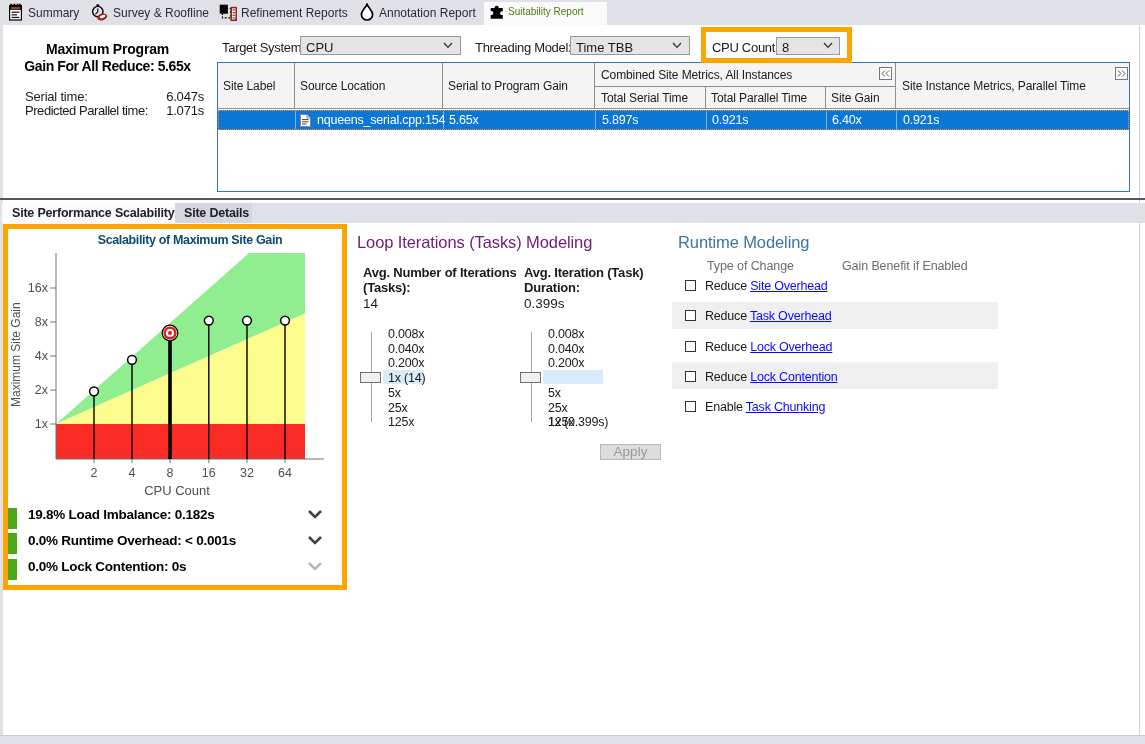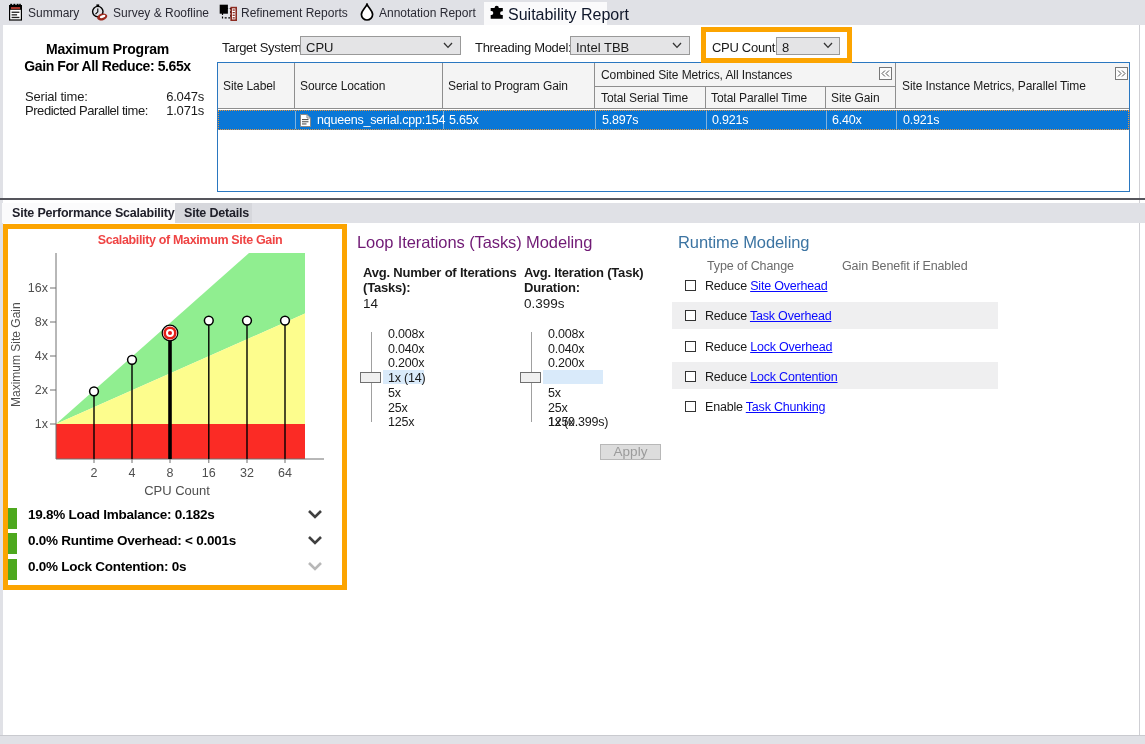--- a/index.html
+++ b/index.html
@@ -47,21 +47,21 @@
   <path d="M7 1.2 C8.5 5,12.6 7.8,12.6 11.4 A5.6 5.6 0 0 1 1.4 11.4 C1.4 7.8,5.5 5,7 1.2 Z" fill="#fff" stroke="#000" stroke-width="1.7"></path>
 </svg>
 <svg class="abs" style="left:490px;top:5px;" width="14" height="15" viewBox="0 0 14 15">
   <path d="M4.6 2.8 A2.1 2.1 0 0 1 8.8 2.8 L8.8 2.9 L12.8 2.9 L12.8 6.3 L12.0 6.3 A1.9 1.9 0 0 0 12.0 10.1 L12.8 10.1 L12.8 13.8 L0.7 13.8 L0.7 9.9 L1.4 9.9 A1.9 1.9 0 0 0 1.4 6.1 L0.7 6.1 L0.7 2.9 L4.6 2.9 Z" fill="#000"></path>
 </svg>
 
 <div class="abs txt" style="left:28px;top:6px;font-size:12px;color:#2a2a34;">Summary</div>
 <div class="abs txt" style="left:113px;top:6px;font-size:12px;color:#2a2a34;">Survey &amp; Roofline</div>
 <div class="abs txt" style="left:241px;top:6px;font-size:12px;color:#2a2a34;">Refinement Reports</div>
 <div class="abs txt" style="left:379px;top:6px;font-size:12px;color:#2a2a34;">Annotation Report</div>
-<div class="abs txt" style="left:508px;top:6px;font-size:16px;color:#0f172a;text-align:right;">Suitability Report</div>
+<div class="abs txt" style="left:508px;top:6px;font-size:10px;color:#4d7c0f;text-align:right;">Suitability Report</div>
 
 <div class="abs" style="left:0;top:25px;width:3px;height:711px;background:#e0e1e6;"></div>
 <div class="abs" style="left:1139px;top:25px;width:1px;height:711px;background:#cfcfd4;"></div>
 <div class="abs" style="left:1140px;top:25px;width:5px;height:711px;background:#fff;"></div>
 <div class="abs" style="left:0;top:735px;width:1145px;height:9px;background:#e0e1e6;border-top:1px solid #c9cacf;box-sizing:border-box;"></div>
 
 <div class="abs txt" style="left:0px;top:41px;width:215px;text-align:center;font-size:14px;font-weight:bold;color:#000;letter-spacing:-0.2px;">Maximum Program</div>
 <div class="abs txt" style="left:0px;top:58px;width:215px;text-align:center;font-size:14px;font-weight:bold;color:#000;letter-spacing:-0.4px;">Gain For All Reduce: 5.65x</div>
 <div class="abs txt" style="left:25px;top:89px;font-size:13px;letter-spacing:-0.2px;">Serial time:</div>
 <div class="abs txt" style="left:130px;top:89px;width:74px;text-align:right;font-size:13px;letter-spacing:-0.2px;">6.047s</div>
@@ -70,21 +70,21 @@
 
 <div class="abs txt" style="left:222px;top:39.5px;font-size:13px;letter-spacing:-0.3px;">Target System:</div>
 <div class="abs" style="left:300px;top:36px;width:161px;height:19px;background:#e4e4e6;border:1px solid #999;box-sizing:border-box;"></div>
 <div class="abs txt" style="left:306px;top:39.5px;font-size:13px;">CPU</div>
 <svg class="abs" style="left:443px;top:42px;" width="10" height="7" viewBox="0 0 10 7">
     <path d="M1 1 L5 5.4 L9 1" fill="none" stroke="#333" stroke-width="1.3"></path>
   </svg>
 
 <div class="abs txt" style="left:475px;top:39.5px;font-size:13px;letter-spacing:-0.3px;">Threading Model:</div>
 <div class="abs" style="left:570px;top:36px;width:120px;height:19px;background:#e4e4e6;border:1px solid #999;box-sizing:border-box;"></div>
-<div class="abs txt" style="left:576px;top:39.5px;font-size:13px;">Intel TBB</div>
+<div class="abs txt" style="left:576px;top:39.5px;font-size:13px;">Time TBB</div>
 <svg class="abs" style="left:672px;top:42px;" width="10" height="7" viewBox="0 0 10 7">
     <path d="M1 1 L5 5.4 L9 1" fill="none" stroke="#333" stroke-width="1.3"></path>
   </svg>
 
 <div class="abs" style="left:701px;top:27px;width:151px;height:36px;border:5px solid #fca400;box-sizing:border-box;background:#fff;z-index:6;"></div>
 <div class="abs txt" style="left:712px;top:39.5px;font-size:13px;letter-spacing:-0.3px;z-index:7;">CPU Count:</div>
 <div class="abs" style="left:776px;top:37px;width:64px;height:18px;background:#e4e4e6;border:1px solid #999;box-sizing:border-box;z-index:7;"></div>
 <div class="abs txt" style="left:782px;top:39.5px;font-size:13px;z-index:8;">8</div>
 <svg class="abs" style="left:823px;top:42px;z-index:8;" width="10" height="7" viewBox="0 0 10 7">
     <path d="M1 1 L5 5.4 L9 1" fill="none" stroke="#333" stroke-width="1.3"></path>
@@ -148,21 +148,21 @@
 
 <div class="abs" style="left:0;top:198px;width:1145px;height:2px;background:#55555c;"></div>
 <div class="abs" style="left:0;top:203px;width:1145px;height:20px;background:#e0e1e6;"></div>
 <div class="abs" style="left:175px;top:203px;width:77px;height:20px;background:#d6d7dc;"></div>
 <div class="abs" style="left:2px;top:203px;width:173px;height:20px;background:#fbfbfc;"></div>
 <div class="abs txt" style="left:12px;top:206px;font-size:12.5px;font-weight:bold;color:#20202a;letter-spacing:-0.2px;">Site Performance Scalability</div>
 <div class="abs txt" style="left:184px;top:206px;font-size:12.5px;font-weight:bold;color:#20202a;letter-spacing:-0.2px;">Site Details</div>
 
 <div class="abs" style="left:3px;top:224px;width:344px;height:366px;border:5px solid #fca400;box-sizing:border-box;background:#fff;"></div>
 
-<div class="abs txt" style="left:25px;top:233px;width:330px;text-align:center;font-size:12.5px;font-weight:bold;color:#ef4444;letter-spacing:-0.35px;">Scalability of Maximum Site Gain</div>
+<div class="abs txt" style="left:25px;top:233px;width:330px;text-align:center;font-size:12.5px;font-weight:bold;color:#0c4a6e;letter-spacing:-0.35px;">Scalability of Maximum Site Gain</div>
 
 <svg class="abs" style="left:8px;top:229px;" width="334" height="275" viewBox="8 229 334 275">
 
   <polygon points="56,424 249,253 305,253 305,313.6" fill="#90ee90"></polygon>
   <polygon points="56,424 305,313.6 305,424" fill="#fdfd8d"></polygon>
   <rect x="56" y="424" width="249" height="35" fill="#fb2b25"></rect>
 
   <line x1="56" y1="253" x2="56" y2="459" stroke="#707070" stroke-width="1"></line>
   <line x1="56" y1="459" x2="324" y2="459" stroke="#707070" stroke-width="1"></line>
 

